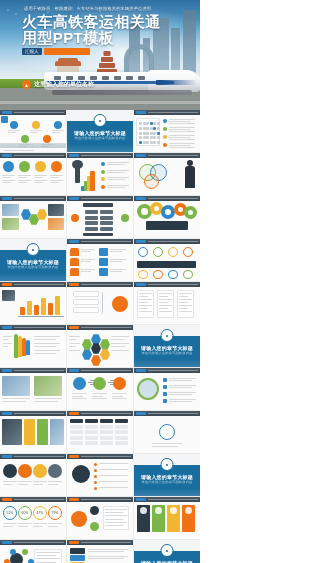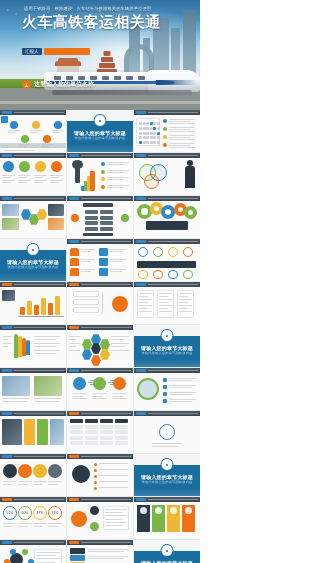--- a/index.html
+++ b/index.html
@@ -228,20 +228,21 @@
       <div class="win" style="left:58px"></div>
       <div class="win" style="left:70px"></div>
       <div class="win" style="left:82px"></div>
       <div class="win" style="left:94px"></div>
       <div class="wheels"></div>
     </div>
 
     <div class="hero-sub">适用于铁路局、铁路建设、火车站等与铁路相关的车辆关单位使用</div>
     <div class="hero-title">
       <span>火车高铁客运相关通</span>
+      <span class="l2">用型PPT模板</span>
     </div>
 
     <div class="hero-tagrow">
       <span class="hero-tag">汇报人</span>
       <span class="hero-tagbar"></span>
     </div>
 
     <div class="hero-org">
       <span class="hero-org-dot">▲</span>
       <span class="hero-org-text">这里输入您的单位名称</span>

